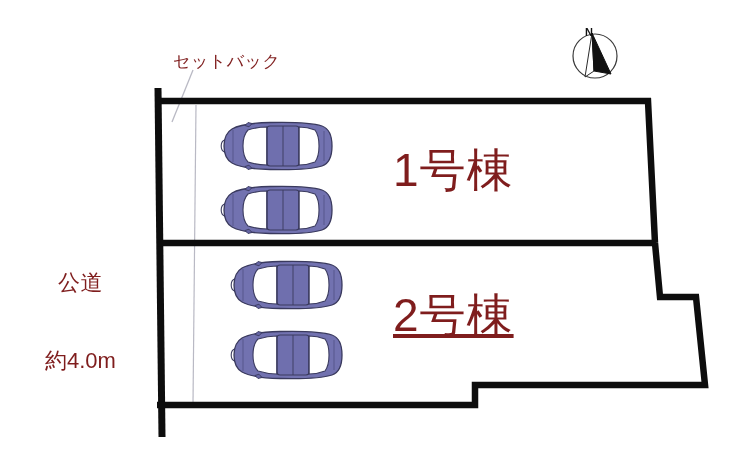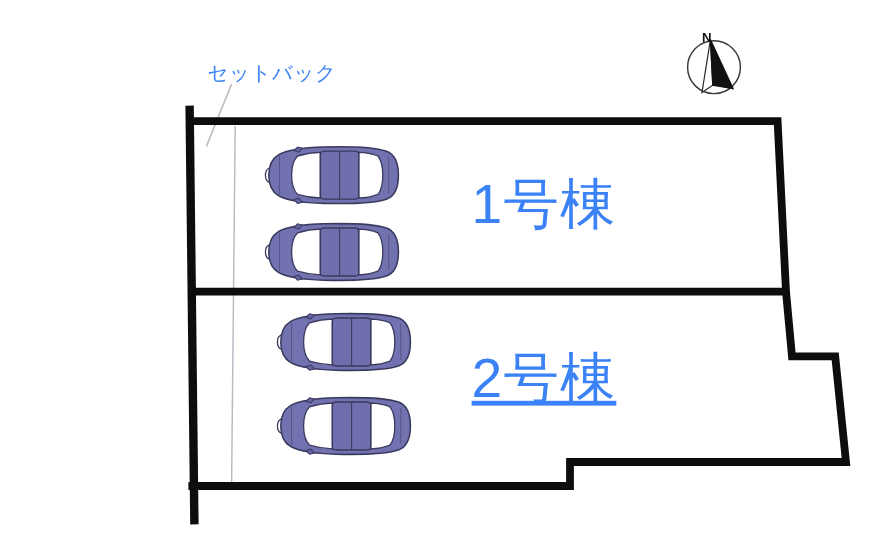--- a/index.html
+++ b/index.html
@@ -21,21 +21,21 @@
   #plan-svg {
     position: absolute;
     left: 0;
     top: 0;
     width: 740px;
     height: 464px;
     display: block;
   }
   .label-text {
     position: absolute;
-    color: #3b82f6;
+    color: #7f1d1d;
     white-space: pre;
     line-height: 1.18;
     user-select: none;
   }
   #building-1-label, #building-2-label {
     font-size: 46px;
     font-weight: 400;
     letter-spacing: 1px;
     text-align: center;
   }
@@ -131,20 +131,24 @@
       <circle cx="595" cy="56" r="22" fill="#ffffff" stroke="#3a3a3a" stroke-width="1.2"></circle>
 
       <path d="M592 33 L585 77 L594 71 Z" fill="#ffffff" stroke="#2a2a2a" stroke-width="1"></path>
 
       <path d="M592 33 L611 74 L594 71 Z" fill="#111111" stroke="#111111" stroke-width="1"></path>
     </g>
   </svg>
 
   <div class="label-text" id="setback-label">セットバック</div>
 
+  <div class="label-text" id="road-label">
+    <div>公道</div>
+    <div class="road-line-2">約4.0m</div>
+  </div>
 
   <div class="label-text" id="building-1-label">1号棟</div>
 
   <div class="label-text" id="building-2-label">2号棟</div>
 
   <div id="compass-n">N</div>
 
 </div>
 
 </body></html>

